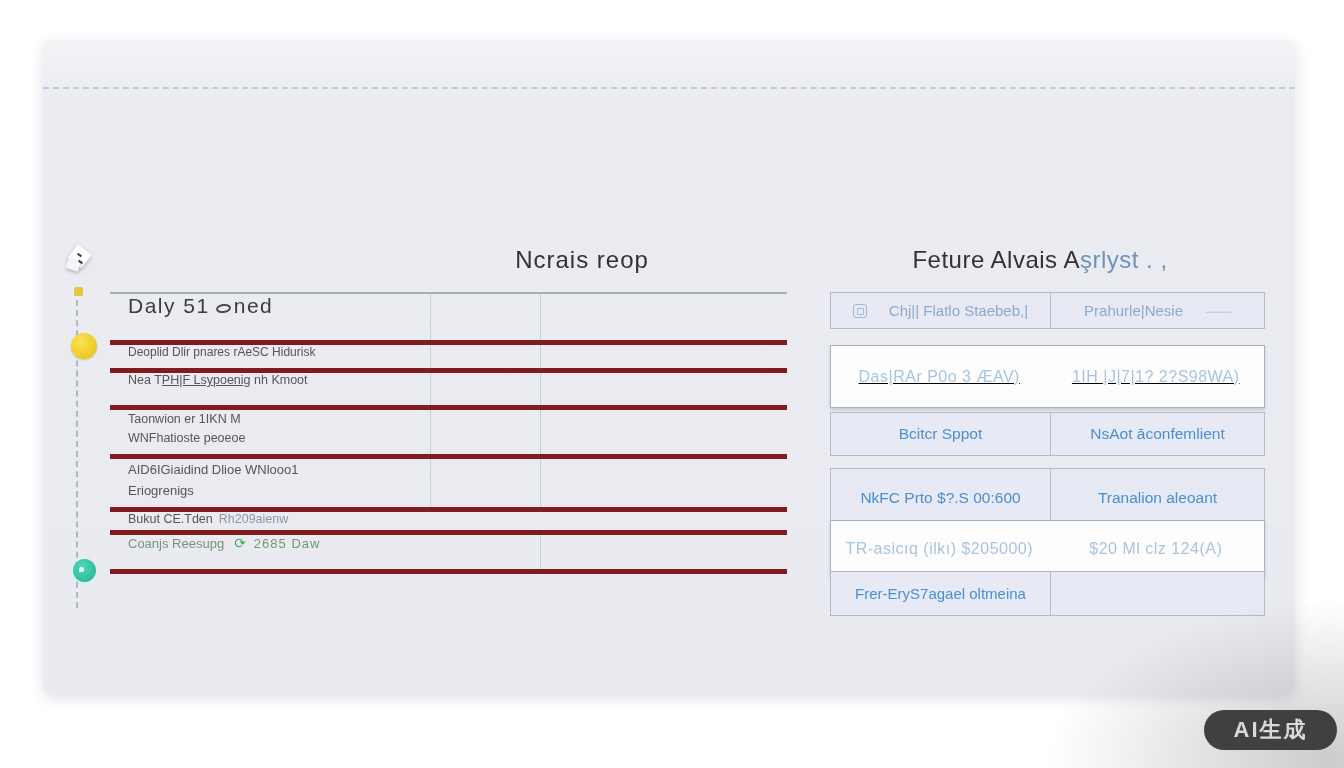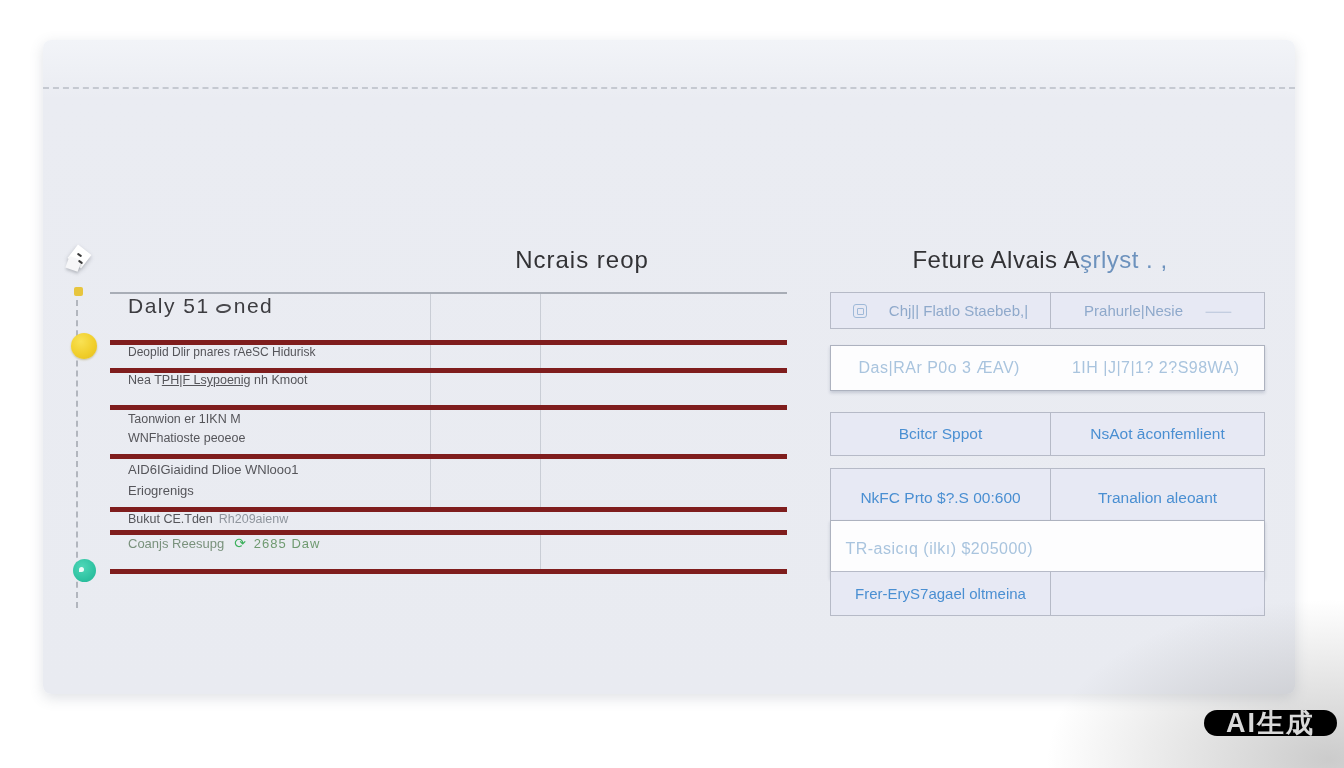--- a/index.html
+++ b/index.html
@@ -71,37 +71,37 @@
   .rrow { position:absolute; left:830px; width:435px; display:flex; align-items:stretch; }
   .rrow.lav { background:#e7e9f4; border:1px solid #b6bac7; }
   .rrow.white { background:#fdfdfe; border:1px solid #adb2bf;
                 box-shadow:0 2px 3px rgba(110,120,145,0.3); }
   .rcell { flex:0 0 50%; display:flex; align-items:center; justify-content:center;
            font-size:15px; gap:22px; }
   .rrow.lav .rcell.first { flex-basis:220px; border-right:1px solid #b6bac7; }
   .rrow.lav .rcell.second { flex:1; }
   .rrow.white .rcell { border:none; }
   .b0 { top:292px; height:37px; } .b0 .rcell { color:#8fa9cb; }
-  .b1 { top:345px; height:46px; } .b1 .rcell { color:#a9c4de; font-size:16px; letter-spacing:0.5px; }
+  .b1 { top:345px; height:63px;text-decoration:underline; } .b1 .rcell { color:#a9c4de; font-size:16px; letter-spacing:0.5px; }
   .b2 { top:412px; height:44px; } .b2 .rcell { color:#4a8fd2; font-size:15.5px; }
   .b3 { top:468px; height:60px; } .b3 .rcell { color:#4a8fd2; font-size:15.5px; }
   .b4 { top:520px; height:58px; } .b4 .rcell { color:#a9c4de; font-size:16px; letter-spacing:0.5px; }
   .b5 { top:571px; height:45px; } .b5 .rcell { color:#4a8fd2; font-size:15px; }
   .cal-icon { display:inline-block; width:14px; height:14px; border:1.5px solid #9fb9d8;
               border-radius:3px; position:relative; }
   .cal-icon::after { content:""; position:absolute; left:3px; top:3px; width:5px; height:5px;
               border:1.5px solid #9fb9d8; border-radius:1px; }
   .dash-suffix { color:#b9c6da; letter-spacing:-1px; font-size:14px; }
 
   
   .corner-shade { position:absolute; right:0; bottom:0; width:300px; height:170px;
         background:radial-gradient(ellipse at 95% 95%, rgba(120,120,120,0.38), rgba(120,120,120,0) 70%); }
-  .watermark { position:absolute; left:1204px; top:710px; width:133px; height:26px;
-        background:#000000; border-radius:22px; display:flex; align-items:center;
-        justify-content:center; color:#d9d9d9; font-size:27px; font-weight:600;
+  .watermark { position:absolute; left:1204px; top:710px; width:133px; height:40px;
+        background:#404040; border-radius:22px; display:flex; align-items:center;
+        justify-content:center; color:#d9d9d9; font-size:22px; font-weight:600;
         letter-spacing:2px; }
 </style>
 </head>
 <body>
 
 <div class="card"></div>
 <div class="dash-sep"></div>
 
 <div class="cube-icon">
   <span class="f1"></span>
@@ -187,20 +187,23 @@
       <span>NkFC Prto $?.S 00:600</span>
     </div>
   <div class="rcell second">
       <span>Tranalion aleoant</span>
     </div>
 </div>
 <div class="rrow white b4">
   <div class="rcell">
       <span>TR-asicıq (ilkı) $205000)</span>
     </div>
+  <div class="rcell">
+      <span>$20 Ml clz 124(A)</span>
+    </div>
 </div>
 <div class="rrow lav b5">
   <div class="rcell first">
       <span>Frer-EryS7agael oltmeina</span>
     </div>
 </div>
 
 <div class="corner-shade"></div>
 <div class="watermark">AI生成</div>
 

